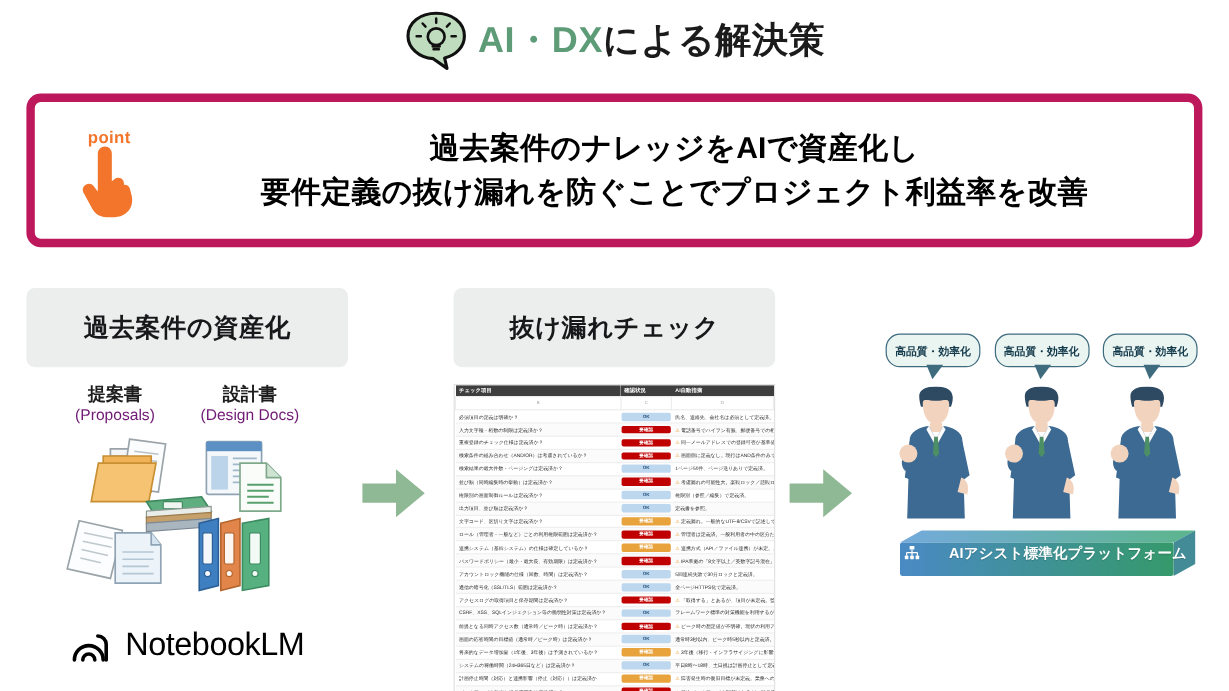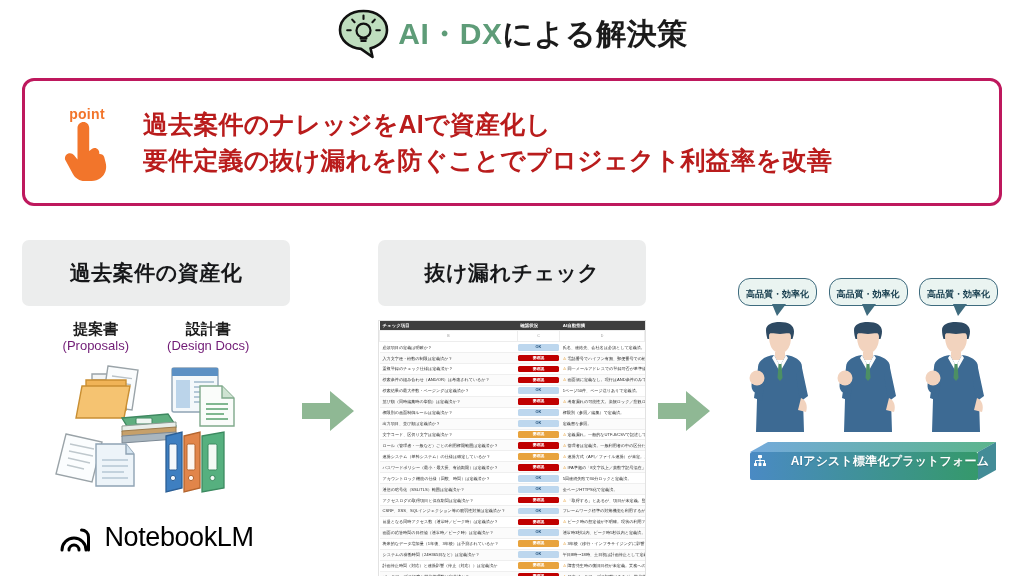--- a/index.html
+++ b/index.html
@@ -20,37 +20,37 @@
   .title-text {
     font-size: 30px; font-weight: 700; letter-spacing: .5px;
     color: #1b1b1b; white-space: nowrap; line-height: 1;
   }
   .title-accent { color: #5E9C78; }
 
   
   .point-box {
     position: absolute; left: 22px; top: 78px;
     width: 980px; height: 128px;
-    border: 3px solid #be185d; border-radius: 12px;
+    border: 7px solid #be185d; border-radius: 12px;
     background: #ffffff;
-    display: flex; align-items: center;
+    display: flex; align-items: center; text-align: center;
   }
   .point-icon-wrap {
     width: 118px; flex: 0 0 auto;
     display: flex; flex-direction: column; align-items: center; justify-content: center;
     padding-top: 4px;
   }
   .point-word {
     font-size: 14px; font-weight: 700; color: #F2752B;
     letter-spacing: .3px; margin-bottom: -2px; margin-left: 6px;
   }
   .point-hand { width: 48px; height: 62px; }
   .point-lines { flex: 1 1 auto; padding-right: 18px; }
   .point-line {
-    font-size: 25px; font-weight: 700; color: #b91c1c;
+    font-size: 25px; font-weight: 700; color: #000000;
     line-height: 1.45; letter-spacing: .2px; white-space: nowrap;
   }
 
   
   .col { position: absolute; top: 240px; }
   .col-a { left: 22px;  width: 268px; }
   .col-b { left: 378px; width: 268px; }
   .col-c { left: 734px; width: 268px; }
 
   .col-head {

